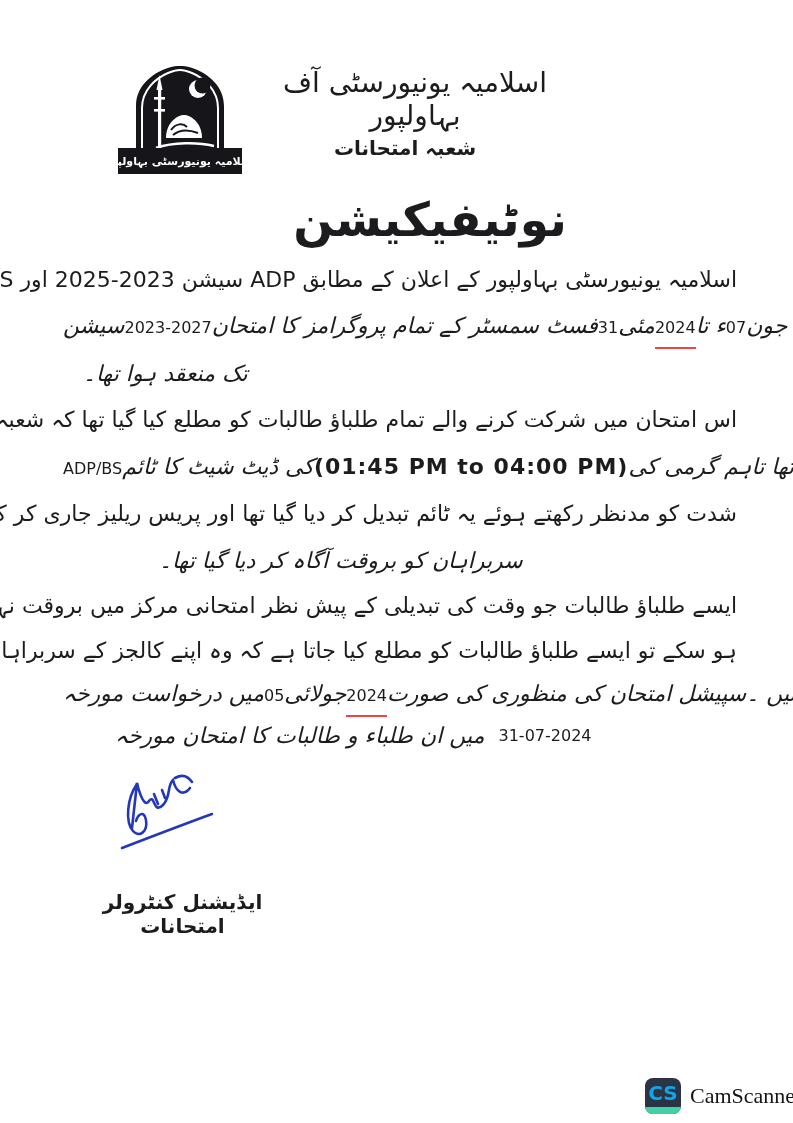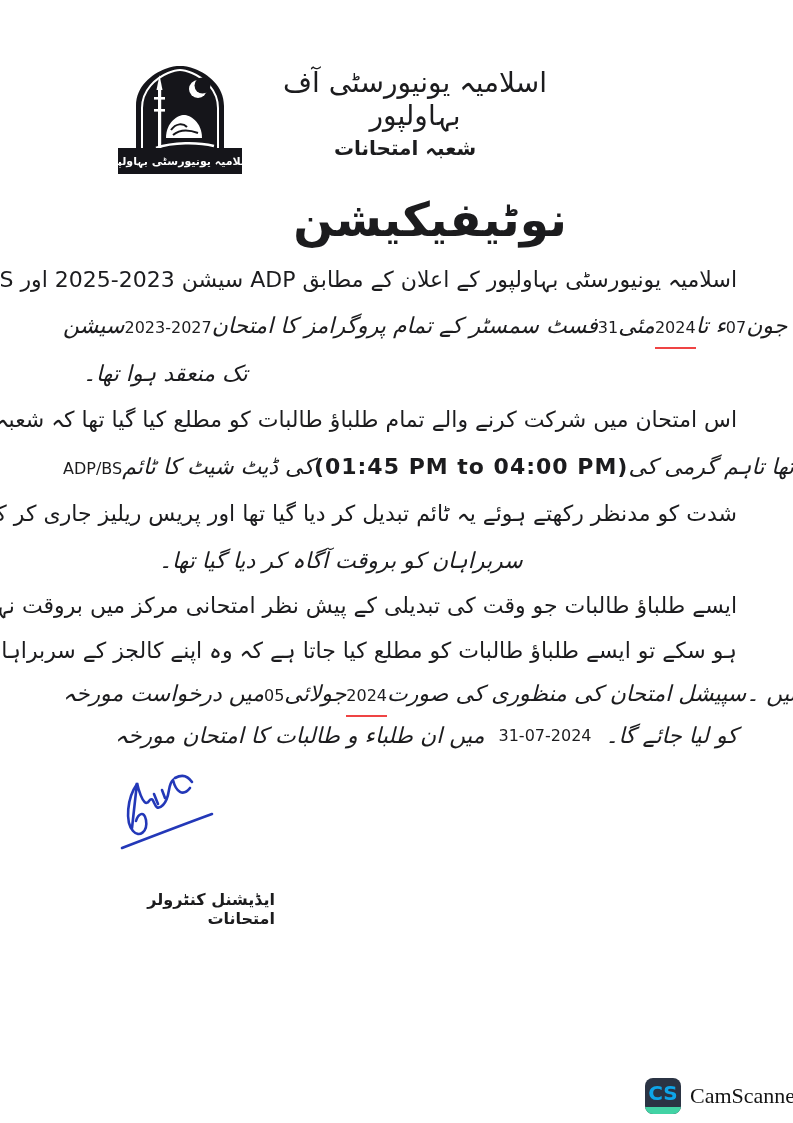--- a/index.html
+++ b/index.html
@@ -42,21 +42,21 @@
   .bold-time{font-weight:bold;font-size:22px;letter-spacing:1px;}
   .indent-first{padding-right:16px;}
   
   .sig{position:absolute;left:112px;top:770px;width:150px;height:85px;}
   .sig-name{
     position:absolute;left:108px;top:848px;width:150px;
     font-size:26px;font-weight:bold;text-align:center;direction:rtl;
   }
   .sig-title{
     position:absolute;left:90px;top:890px;width:185px;
-    font-size:16px;font-weight:bold;direction:rtl;
+    font-size:20px;font-weight:bold;text-align:center;direction:rtl;
   }
   
   .cs-icon{
     position:absolute;left:645px;top:1078px;width:36px;height:36px;
     border-radius:8px;background:#2b3444;overflow:hidden;
   }
   .cs-icon .cs-letters{
     position:absolute;left:0;top:2px;width:36px;height:26px;
     color:#0ea5e9;font-size:20px;font-weight:bold;
     display:flex;align-items:center;justify-content:center;
@@ -142,21 +142,20 @@
     <span class="seg-rtl">جولائی</span>
     <span class="pair">
       <span class="seg-ltr u">2024</span>
       <span class="seg-rtl">ء تک دفتر ہذا میں جمع کروائیں ۔سپیشل امتحان کی منظوری کی صورت</span>
     </span>
   </div>
 
   <div class="line" style="top:718px;display:flex;justify-content:flex-start;gap:14px;padding-left:52px;width:622px">
     <span class="seg-rtl">میں ان طلباء و طالبات کا امتحان مورخہ</span>
     <span class="seg-ltr">31-07-2024</span>
-    <span class="seg-rtl">کو لیا جائے گا۔</span>
   </div>
 
   <div class="sig">
     <svg width="150" height="85" viewBox="0 0 150 85" xmlns="http://www.w3.org/2000/svg">
       <g fill="none" stroke="#2338b8" stroke-width="2.6" stroke-linecap="round">
         <path d="M20,58 L25,13 C25,13 31,40 37,31 C43,23 41,45 51,35 C59,27 55,15 61,10 C64,22 71,27 78,18"></path>
         <path d="M63,8 C70,4 76,6 80,12"></path>
         <path d="M25,14 C15,28 13,52 21,61 C27,68 36,62 34,50 C32,40 26,44 24,51"></path>
         <path d="M42,24 L46,34 M50,20 l3,8"></path>
         <path d="M10,78 C36,68 78,52 100,44"></path>

